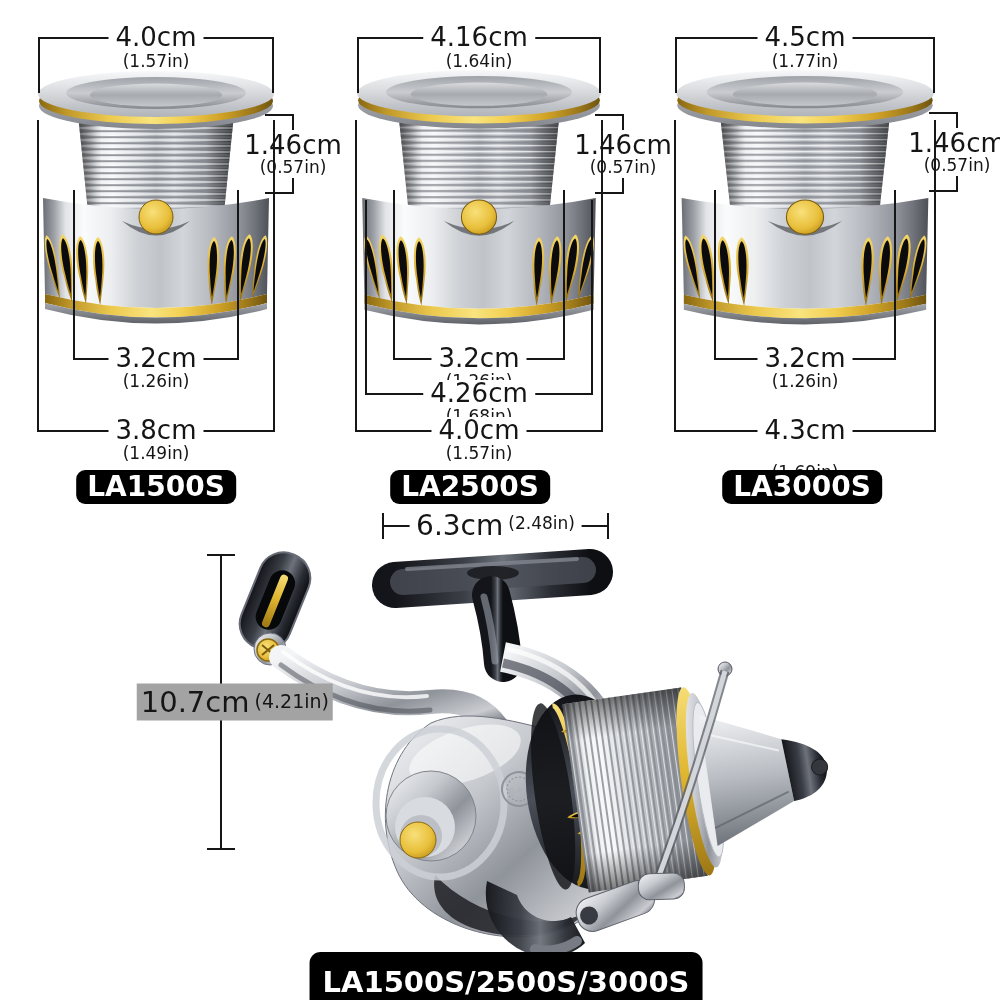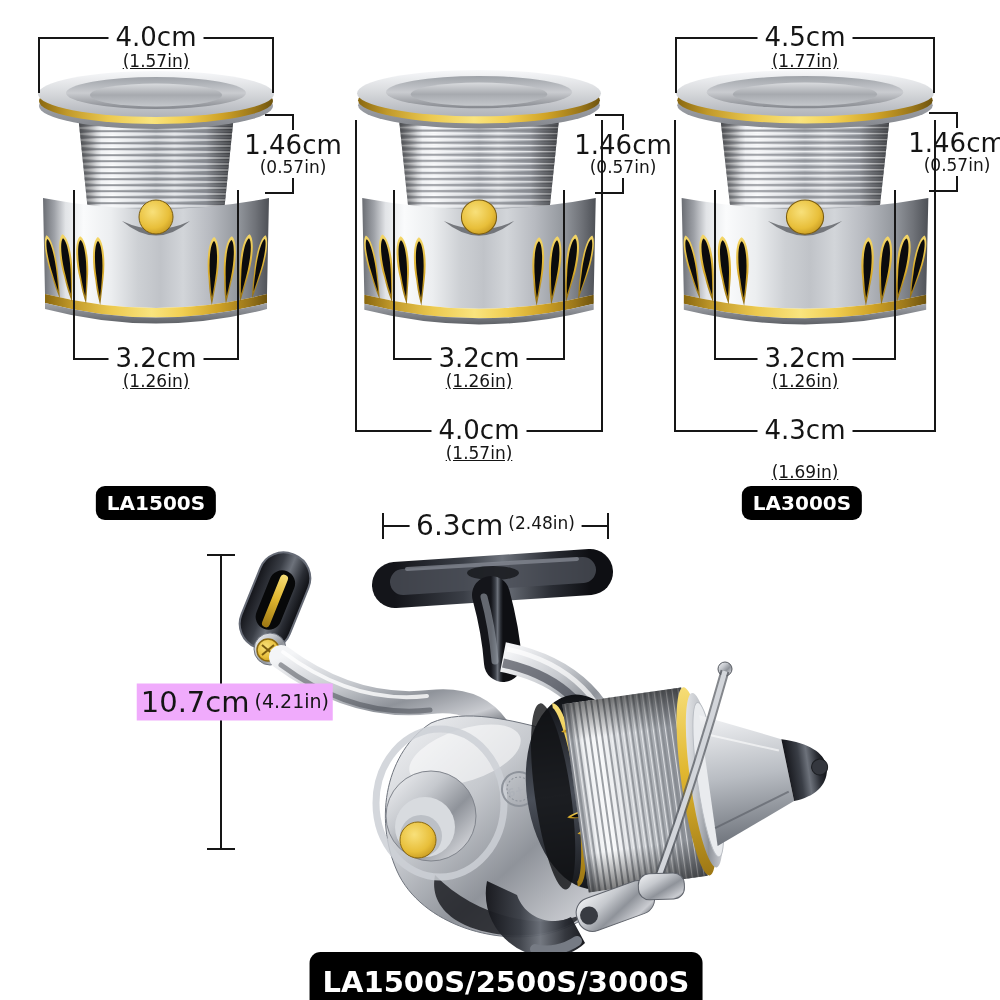--- a/index.html
+++ b/index.html
@@ -8,42 +8,42 @@
   
   .dim{position:absolute;z-index:3;}
   .hline{position:absolute;left:0;right:0;border-top:2px solid #161616;}
   .vline{position:absolute;top:0;border-left:2px solid #161616;}
   .tickv{position:absolute;border-left:2px solid #161616;}
   .tickh{position:absolute;border-top:2px solid #161616;}
   .dim-big{font-size:26px;line-height:26px;white-space:nowrap;}
   .dim-small{font-size:17px;line-height:18px;white-space:nowrap;}
   .lbl-center{position:absolute;left:50%;transform:translateX(-50%);background:#ffffff;
               padding:0 7px;text-align:center;}
-  .lbl-plain{position:absolute;left:50%;transform:translateX(-50%);text-align:right;white-space:nowrap;text-decoration:underline;}
+  .lbl-plain{position:absolute;left:50%;transform:translateX(-50%);text-align:right;white-space:nowrap;}
   
   .dim-top .hline{top:15px;}
   .dim-top .tickv{top:15px;height:56px;}
   .dim-top .dim-big{top:2px;}
   .dim-top .dim-small{top:30px;background:#fff;padding:0 4px;}
   
   .dim-right{width:100px;height:80px;}
   .dim-right .vline{left:49px;height:80px;}
   .dim-right .tickh{left:22px;width:28px;}
   .dim-right .t-top{top:0;}
   .dim-right .t-bot{bottom:0;}
   .dim-right .lbl{position:absolute;left:50px;top:50%;transform:translate(-50%,-50%);
                   background:#fff;padding:2px 4px;text-align:center;}
   
   .dim-b .vline{height:100%;}
   .dim-b .v-l{left:0;}
   .dim-b .v-r{right:0;}
   
   .badge{position:absolute;z-index:4;transform:translateX(-50%);background:#000;color:#fff;
          font-weight:bold;border-radius:9px;white-space:nowrap;}
-  .badge-spool{font-size:20px;line-height:26px;padding:4px 11px;margin-top:16px;}
+  .badge-spool{font-size:28px;line-height:26px;padding:4px 11px;}
   .badge-reel{font-size:29px;line-height:29px;padding:16px 13px;border-radius:11px;}
   .spool-svg{position:absolute;z-index:2;}
   #reel-svg{position:absolute;z-index:2;}
   
   .inline-lbl{display:flex;align-items:flex-start;}
   .inline-lbl .dim-small{margin:2px 0 0 5px;}
 </style>
 </head>
 <body>
 
@@ -236,51 +236,73 @@
   </div>
 </div>
 
 <div class="dim dim-b" style="left:73px;top:190px;width:166px;height:170px">
   <div class="vline v-l"></div>
   <div class="vline v-r"></div>
   <div class="hline" style="top:168px"></div>
   <div class="lbl-center dim-big" style="top:155px">3.2cm</div>
   <div class="lbl-plain dim-small" style="top:182px">(1.26in)</div>
 </div>
+<div class="dim dim-b" style="left:37px;top:120px;width:238px;height:312px">
+  <div class="vline v-l"></div>
+  <div class="vline v-r"></div>
+  <div class="hline" style="top:310px"></div>
+  <div class="lbl-center dim-big" style="top:297px">3.8cm</div>
+  <div class="lbl-plain dim-small" style="top:324px">(1.49in)</div>
+</div>
 <div class="badge badge-spool" style="left:156px;top:470px">LA1500S</div>
 
 <svg class="spool-svg" style="left:355px;top:69px" width="248" height="272" viewBox="0 0 240 270" preserveAspectRatio="none">
   <use href="#spoolg"></use>
     </svg>
 
+<div class="dim dim-top" style="left:357px;top:22px;width:244px;height:80px">
+  <div class="hline"></div>
+  <div class="tickv" style="left:0"></div>
+  <div class="tickv" style="right:0"></div>
+  <div class="lbl-center dim-big">4.16cm</div>
+  <div class="lbl-plain dim-small" style="top:30px">(1.64in)</div>
+</div>
 
 <div class="dim dim-right" style="left:573px;top:114px">
   <div class="vline"></div>
   <div class="tickh t-top"></div>
   <div class="tickh t-bot"></div>
   <div class="lbl">
     <div class="dim-big">1.46cm</div>
     <div class="dim-small">(0.57in)</div>
   </div>
 </div>
 
 <div class="dim dim-b" style="left:393px;top:190px;width:172px;height:170px">
   <div class="vline v-l"></div>
   <div class="vline v-r"></div>
   <div class="hline" style="top:168px"></div>
   <div class="lbl-center dim-big" style="top:155px">3.2cm</div>
   <div class="lbl-plain dim-small" style="top:182px">(1.26in)</div>
 </div>
+<div class="dim dim-b" style="left:365px;top:200px;width:228px;height:195px">
+  <div class="vline v-l"></div>
+  <div class="vline v-r"></div>
+  <div class="hline" style="top:193px"></div>
+  <div class="lbl-center dim-big" style="top:180px">4.26cm</div>
+  <div class="lbl-plain dim-small" style="top:207px">(1.68in)</div>
+</div>
 <div class="dim dim-b" style="left:355px;top:120px;width:248px;height:312px">
   <div class="vline v-l"></div>
   <div class="vline v-r"></div>
   <div class="hline" style="top:310px"></div>
   <div class="lbl-center dim-big" style="top:297px">4.0cm</div>
   <div class="lbl-plain dim-small" style="top:324px">(1.57in)</div>
 </div>
+<div class="badge badge-spool" style="left:470px;top:470px">LA2500S</div>
 
 <svg class="spool-svg" style="left:674px;top:69px" width="262" height="272" viewBox="0 0 240 270" preserveAspectRatio="none">
   <use href="#spoolg"></use>
     </svg>
 
 <div class="dim dim-top" style="left:675px;top:22px;width:260px;height:80px">
   <div class="hline"></div>
   <div class="tickv" style="left:0"></div>
   <div class="tickv" style="right:0"></div>
   <div class="lbl-center dim-big">4.5cm</div>
@@ -320,21 +342,21 @@
   <div class="lbl-center inline-lbl" style="top:0">
     <span class="dim-big" style="font-size:28px;line-height:28px">6.3cm</span>
     <span class="dim-small">(2.48in)</span>
   </div>
 </div>
 
 <div class="dim" style="left:207px;top:554px;width:28px;height:296px">
   <div class="vline" style="left:13px;height:296px"></div>
   <div class="tickh" style="left:0;width:28px;top:0"></div>
   <div class="tickh" style="left:0;width:28px;bottom:0"></div>
-  <div class="inline-lbl" style="position:absolute;left:20px;top:50%;transform:translate(-46%,-50%);background:#f0abfc;padding:4px 4px">
+  <div class="inline-lbl" style="position:absolute;left:20px;top:50%;transform:translate(-46%,-50%);background:#a3a3a3;padding:4px 4px">
     <span class="dim-big" style="font-size:29px;line-height:29px">10.7cm</span>
     <span class="dim-small" style="font-size:19px;margin-top:4px">(4.21in)</span>
   </div>
 </div>
 
 <svg id="reel-svg" style="left:235px;top:545px" width="610" height="425" viewBox="0 0 610 425">
 
   <path d="M160,40 L355,27" stroke="url(#gDark)" stroke-width="46" stroke-linecap="round" fill="none"></path>
   <path d="M168,37 L348,25" stroke="#4b4f58" stroke-width="26" stroke-linecap="round" fill="none" opacity=".8"></path>
   <path d="M172,24 L342,14" stroke="#8a8f99" stroke-width="4" stroke-linecap="round" fill="none" opacity=".7"></path>

